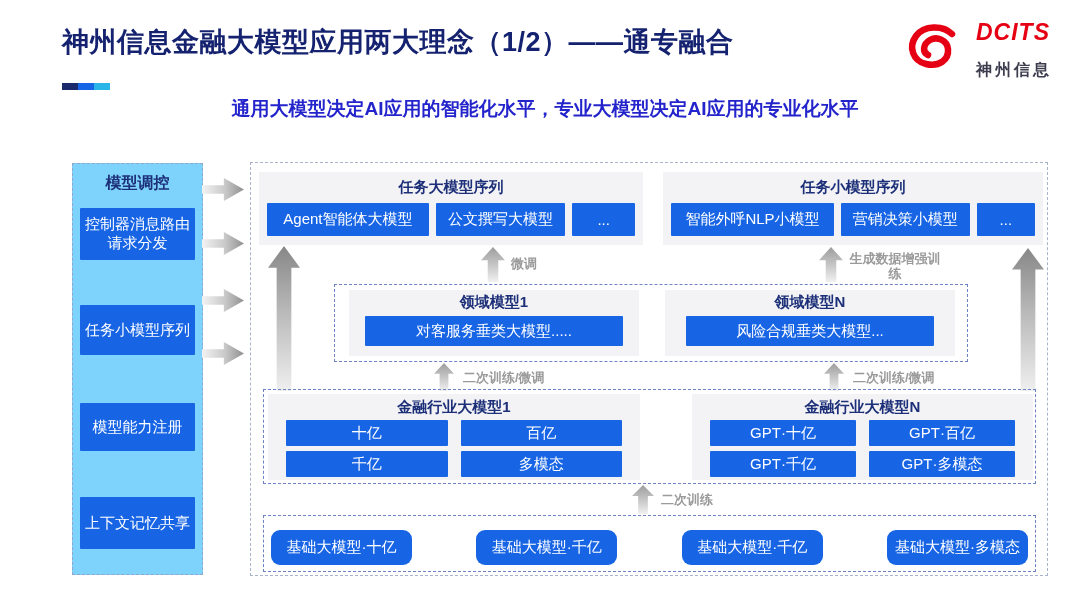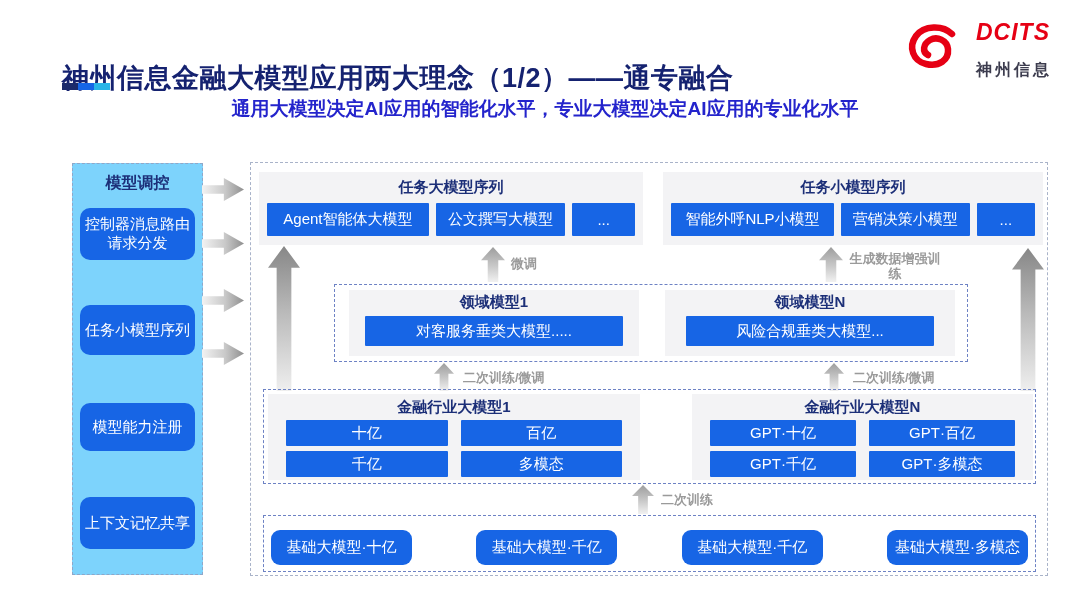--- a/index.html
+++ b/index.html
@@ -4,21 +4,21 @@
 <style>
   * { margin:0; padding:0; box-sizing:border-box; }
   body { background:#d8d8d8; font-family:"Liberation Sans", sans-serif; }
   .slide {
     position:relative; width:1080px; height:608px; background:#ffffff;
     overflow:hidden; margin:0 auto;
   }
   
   .page-title {
     position:absolute; left:62px; top:24px; width:860px;
-    font-size:27px; font-weight:bold; color:#152270; letter-spacing:0.5px;margin-top:36px;
+    font-size:27px; font-weight:bold; color:#152270; letter-spacing:0.5px;
   }
   .accent-bar { position:absolute; left:62px; top:83px; height:7px; display:flex; }
   .accent-bar span { display:block; width:16px; height:7px; }
   .logo { position:absolute; right:28px; top:20px; display:flex; align-items:center; gap:8px; }
   .logo-text { display:flex; flex-direction:column; line-height:1.05; }
   .logo-en { color:#e60014; font-weight:bold; font-style:italic; font-size:23px; letter-spacing:1px; }
   .logo-cn { color:#3c3c4e; font-weight:bold; font-size:16px; letter-spacing:3px; margin-top:18px; }
   .subtitle {
     position:absolute; left:140px; top:96px; width:810px; text-align:center;
     font-size:19px; font-weight:bold; color:#2424cc;
@@ -26,21 +26,21 @@
   
   .sidebar {
     position:absolute; left:72px; top:163px; width:131px; height:412px;
     border:1px dashed #8fa7c9; background:#7dd3fc;
   }
   .sidebar-title { position:absolute; left:0; top:9px; width:100%; text-align:center;
     font-size:16px; font-weight:bold; color:#1c2f78; }
   .sbox {
     position:absolute; left:7px; width:115px; background:#1765e5; color:#fff;
     display:flex; align-items:center; justify-content:center; text-align:center;
-    font-size:15px; line-height:1.25; border-radius:10px; padding:2px 3px;
+    font-size:15px; line-height:1.25; border-radius:1px; padding:2px 3px;
   }
   
   .rarrow {
     position:absolute; width:42px; height:23px;
     background:linear-gradient(90deg,#f2f2f2 0%,#c9c9c9 55%,#8f8f8f 100%);
     clip-path:polygon(0 32%, 52% 32%, 52% 0, 100% 50%, 52% 100%, 52% 68%, 0 68%);
   }
   
   .main {
     position:absolute; left:250px; top:162px; width:798px; height:414px;

